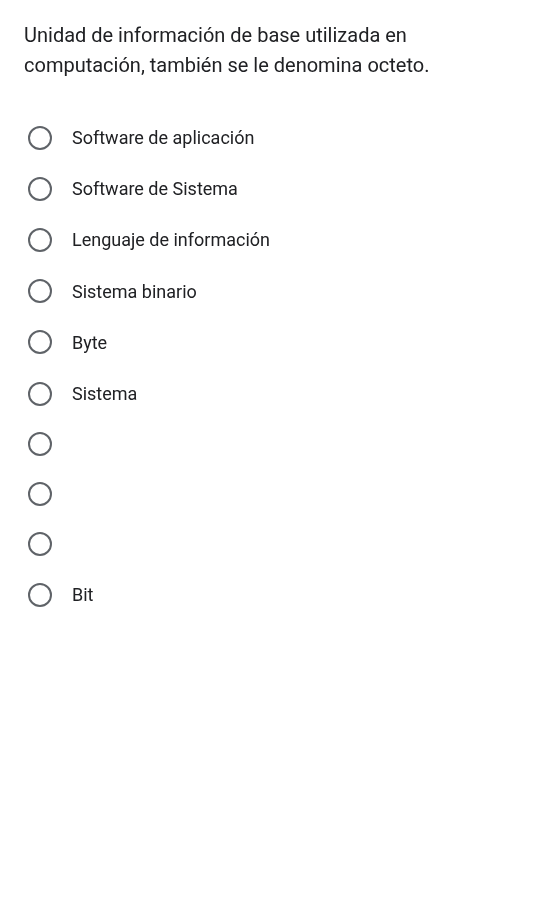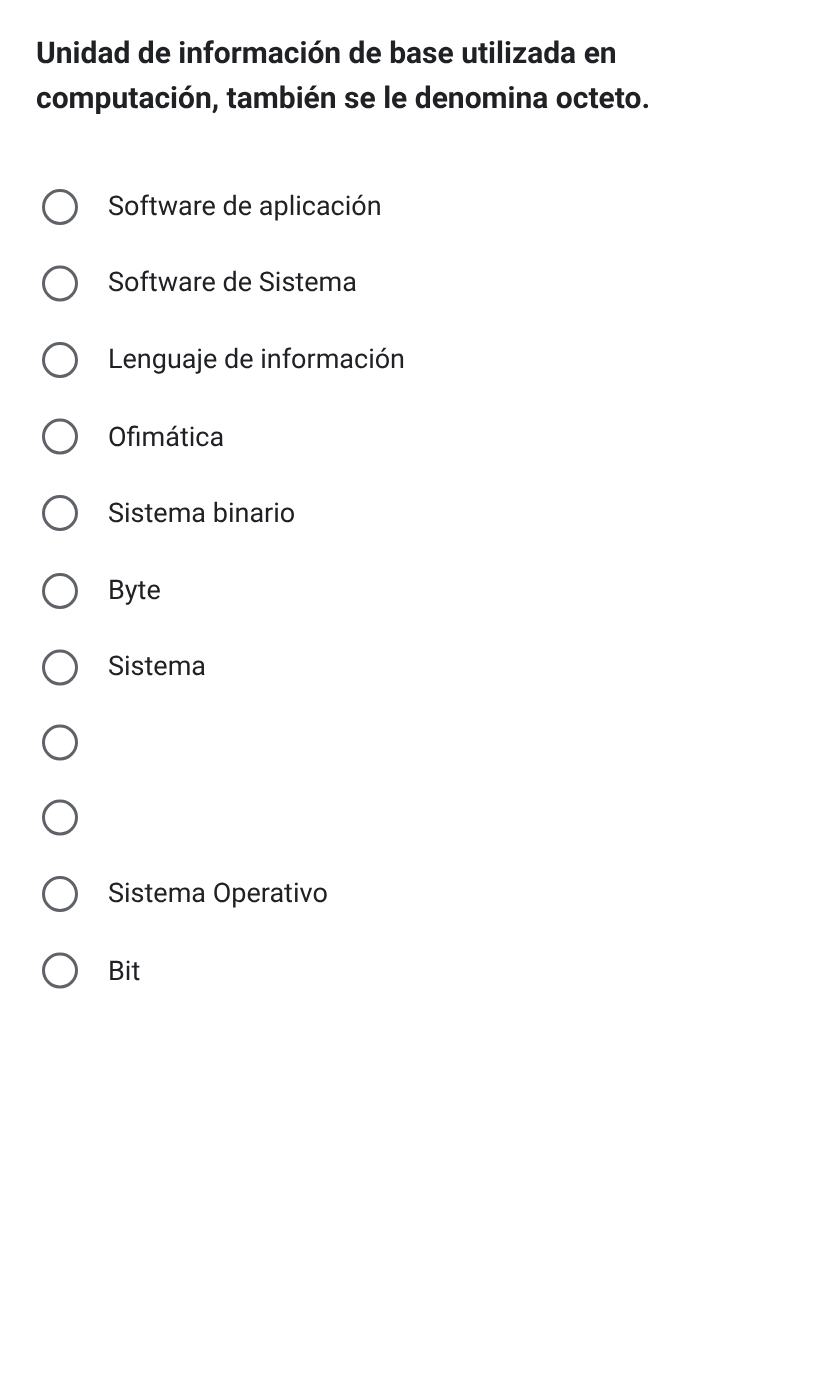--- a/index.html
+++ b/index.html
@@ -12,21 +12,21 @@
       background: #ffffff;
       padding: 20px 24px;
       width: 551px;
       color: #202124;
     }
     .question-text {
       font-size: 20px;
       line-height: 1.5;
       color: #202124;
       margin-bottom: 32px;
-      font-weight: 700;
+      font-weight: 400;
     }
     .options-container {
       display: flex;
       flex-direction: column;
       gap: 0;
     }
     .option {
       display: flex;
       align-items: center;
       padding: 13px 0;
@@ -60,41 +60,36 @@
   <div class="option">
     <span class="radio"></span>
     <span class="option-label">Software de Sistema</span>
   </div>
   <div class="option">
     <span class="radio"></span>
     <span class="option-label">Lenguaje de información</span>
   </div>
   <div class="option">
     <span class="radio"></span>
-    <span class="option-label">Ofimática</span>
-  </div>
-  <div class="option">
-    <span class="radio"></span>
     <span class="option-label">Sistema binario</span>
   </div>
   <div class="option">
     <span class="radio"></span>
     <span class="option-label">Byte</span>
   </div>
   <div class="option">
     <span class="radio"></span>
     <span class="option-label">Sistema</span>
   </div>
   <div class="option">
     <span class="radio"></span>
   </div>
   <div class="option">
     <span class="radio"></span>
   </div>
   <div class="option">
     <span class="radio"></span>
-    <span class="option-label">Sistema Operativo</span>
   </div>
   <div class="option">
     <span class="radio"></span>
     <span class="option-label">Bit</span>
   </div>
 </div>
 
 </body></html>

